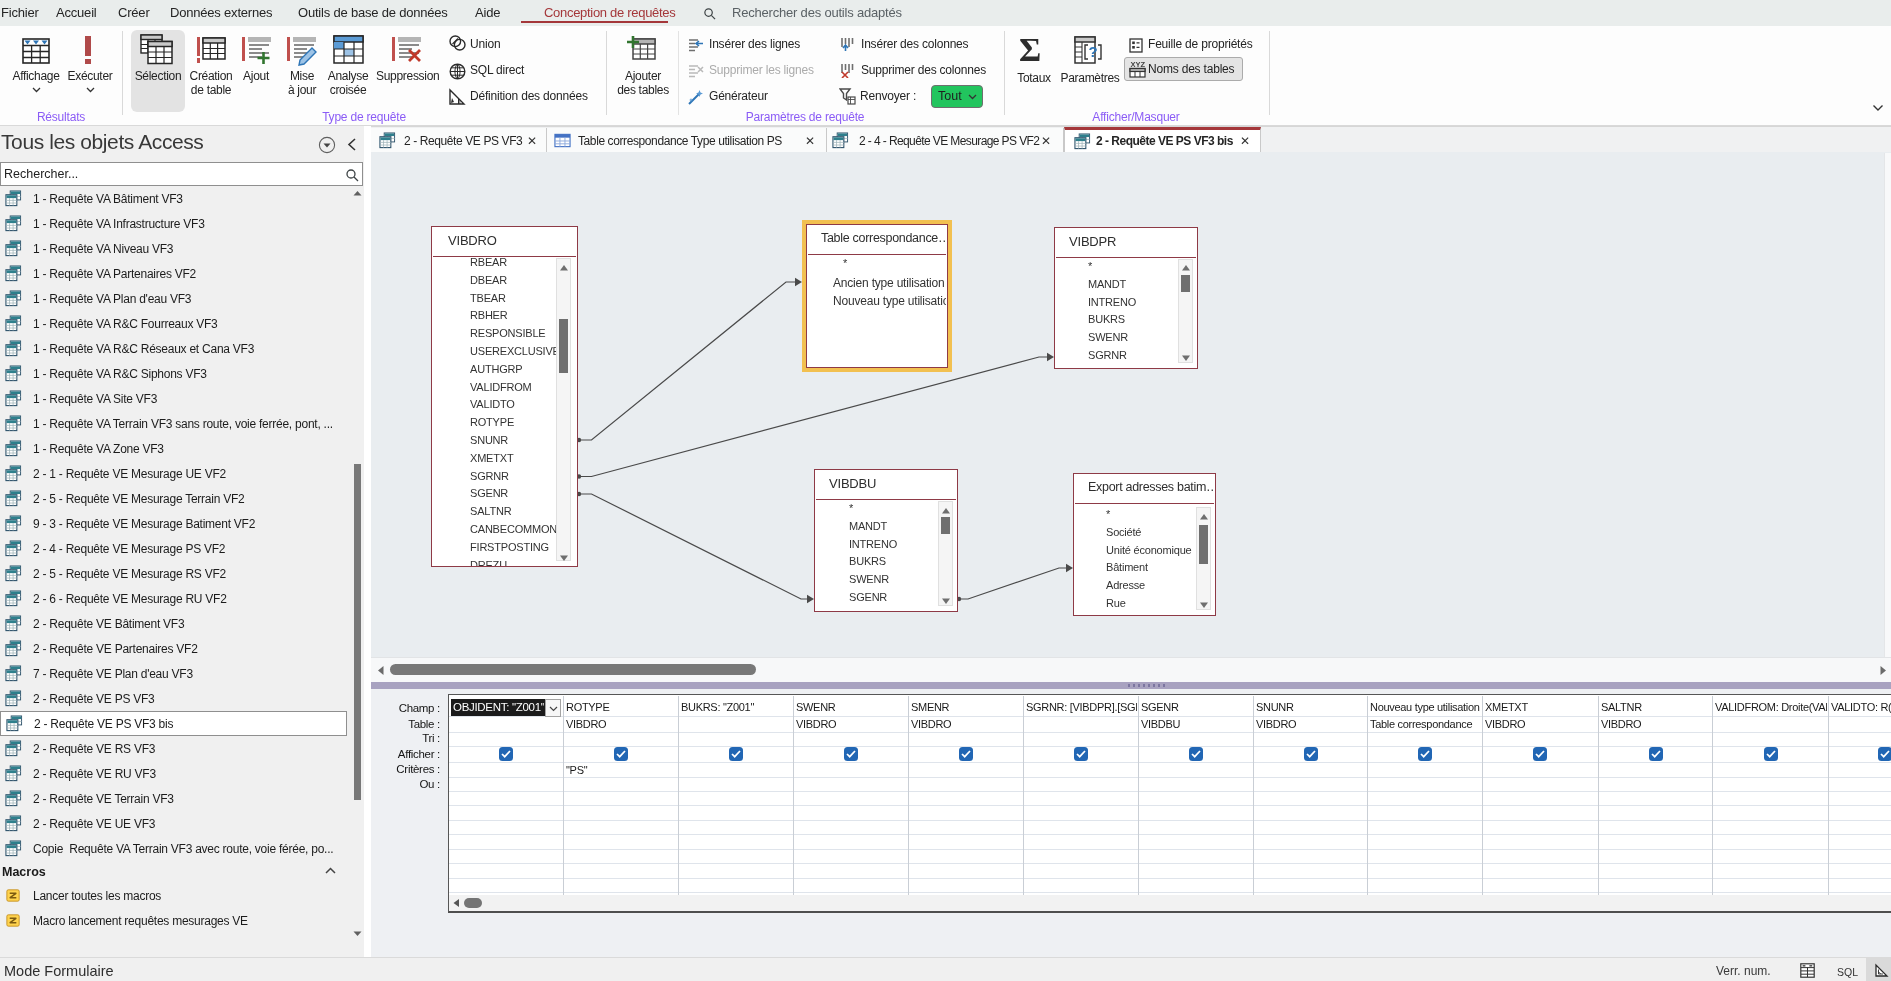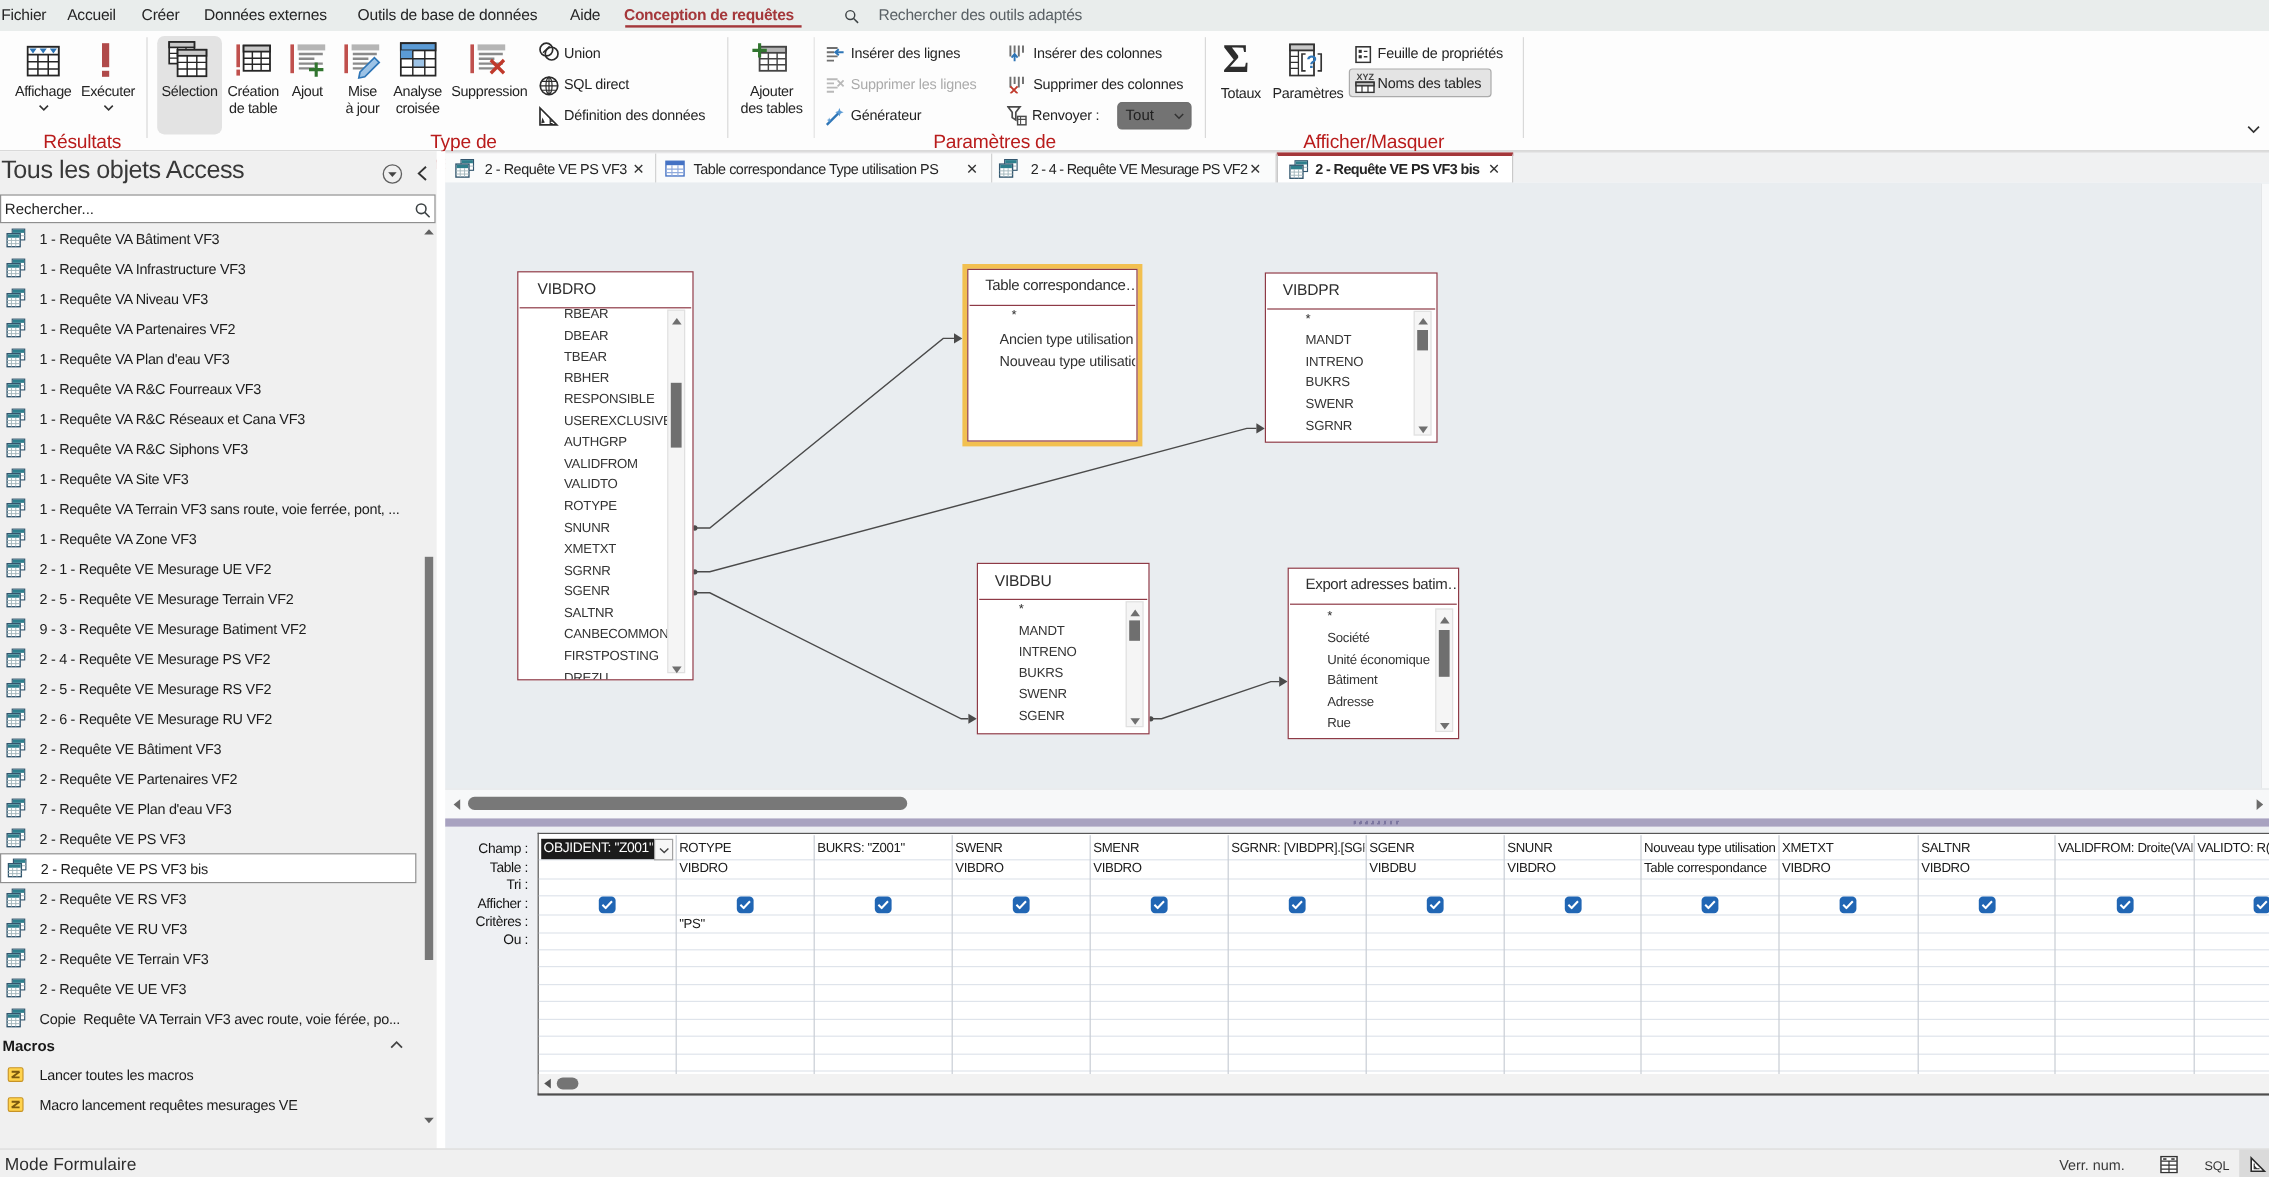--- a/index.html
+++ b/index.html
@@ -5,21 +5,21 @@
 html,body{width:1891px;height:981px;overflow:hidden}
 body{font-family:"Liberation Sans",sans-serif;position:relative;background:#fff;color:#1f1f1f}
 .ab{position:absolute}
 .nw{white-space:nowrap;overflow:hidden}
 
 #menubar{left:0;top:0;width:1891px;height:26px;background:#e9edec}
 #menubar .mi{position:absolute;top:5px;font-size:13px;letter-spacing:-0.2px;color:#252525}
 
 #ribbon{left:0;top:26px;width:1891px;height:100px;background:#fdfdfd;border-bottom:1px solid #d9d9d9}
 .rsep{position:absolute;top:5px;height:84px;width:1px;background:#d9d9d9}
-.glabel{position:absolute;top:84px;font-size:16px;letter-spacing:-0.2px;color:#b91c1c;text-align:right}
+.glabel{position:absolute;top:84px;font-size:12px;letter-spacing:-0.2px;color:#8b5cf6;text-align:center}
 .blabel{position:absolute;font-size:12px;letter-spacing:-0.3px;color:#242424;text-align:center}
 .slabel{position:absolute;font-size:12px;letter-spacing:-0.2px;color:#242424}
 .chev{position:absolute}
 
 #tabstrip{left:371px;top:126px;width:1520px;height:26px;background:#f0f1f2;border-top:1px solid #d6d6d6}
 .dtab{position:absolute;top:1px;height:25px;background:#fafbfb;border-right:1px solid #c9c9c9;font-size:12px;letter-spacing:-0.4px}
 .dtab .tx{position:absolute;top:6px;color:#252525}
 #tabactive{background:#fff;border-top:3px solid #a4373a;border-left:1px solid #c9c9c9}
 .tclose{position:absolute;top:6px;font-size:12px;color:#333}
 
@@ -75,21 +75,21 @@
 </defs>
 </svg>
 
 <div class="ab" id="menubar">
  <span class="mi" style="left:1px">Fichier</span>
  <span class="mi" style="left:56px">Accueil</span>
  <span class="mi" style="left:118px">Créer</span>
  <span class="mi" style="left:170px">Données externes</span>
  <span class="mi" style="left:298px">Outils de base de données</span>
  <span class="mi" style="left:475px">Aide</span>
- <span class="mi" style="left:520px;color:#a4373a;font-weight:bold;letter-spacing:-0.3px">Conception de requêtes</span>
+ <span class="mi" style="left:544px;color:#a4373a;font-weight:normal;letter-spacing:-0.3px">Conception de requêtes</span>
  <div class="ab" style="left:521px;top:21px;width:147px;height:2px;background:#a4373a"></div>
  <svg class="ab" style="left:703px;top:7px" width="13" height="13" viewBox="0 0 14 14">
       <use href="#isearch"></use>
     </svg>
  <span class="mi" style="left:732px;color:#5a6165">Rechercher des outils adaptés</span>
 </div>
 
 <div class="ab" id="ribbon">
  <div class="rsep" style="left:122px"></div>
  <div class="rsep" style="left:606px"></div>
@@ -227,21 +227,21 @@
   <path d="M2 1v9M5.5 1v6M9 1v9M12.5 1v6" stroke="#6f6f6f" stroke-width="1.6" fill="none"></path>
   <path d="M2 9l6 6M8 9l-6 6" stroke="#c0392b" stroke-width="1.6" fill="none"></path>
  </svg>
  <div class="slabel" style="left:861px;top:37px">Supprimer des colonnes</div>
  <svg class="ab" style="left:839px;top:62px" width="17" height="17" viewBox="0 0 17 17">
   <path d="M1 1h10L7.5 5.5V12l-3-2V5.5z" fill="none" stroke="#4a4a4a" stroke-width="1.4"></path>
   <rect x="9" y="9" width="7" height="7" fill="#fff" stroke="#4a4a4a" stroke-width="1.2"></rect>
   <path d="M9 11.5h7M11.5 9v7" stroke="#4a4a4a" stroke-width="0.9"></path>
  </svg>
  <div class="slabel" style="left:860px;top:63px">Renvoyer :</div>
- <div class="ab" style="left:931px;top:59px;width:62px;height:23px;background:#737373;border:1px solid #6f6f6f;border-radius:4px">
+ <div class="ab" style="left:931px;top:59px;width:52px;height:23px;background:#22c55e;border:1px solid #6f6f6f;border-radius:4px">
    <span style="position:absolute;left:6px;top:3px;font-size:12.5px">Tout</span>
    <svg style="position:absolute;right:5px;top:8px" width="9" height="6" viewBox="0 0 9 6">
         <path d="M1 1l3.5 3.5L8 1" stroke="#333" stroke-width="1.3" fill="none"></path>
       </svg>
  </div>
 
  <div class="ab" style="left:1019px;top:5px;width:32px;height:34px;font-size:34px;font-weight:bold;color:#2d2d2d;font-family:'Liberation Serif',serif">Σ</div>
  <div class="blabel" style="left:1004px;top:45px;width:60px">Totaux</div>
  <svg class="ab" style="left:1074px;top:10px" width="29" height="28" viewBox="0 0 29 28">
   <rect x="1" y="1" width="20" height="26" fill="#fff" stroke="#333" stroke-width="1.5"></rect>

